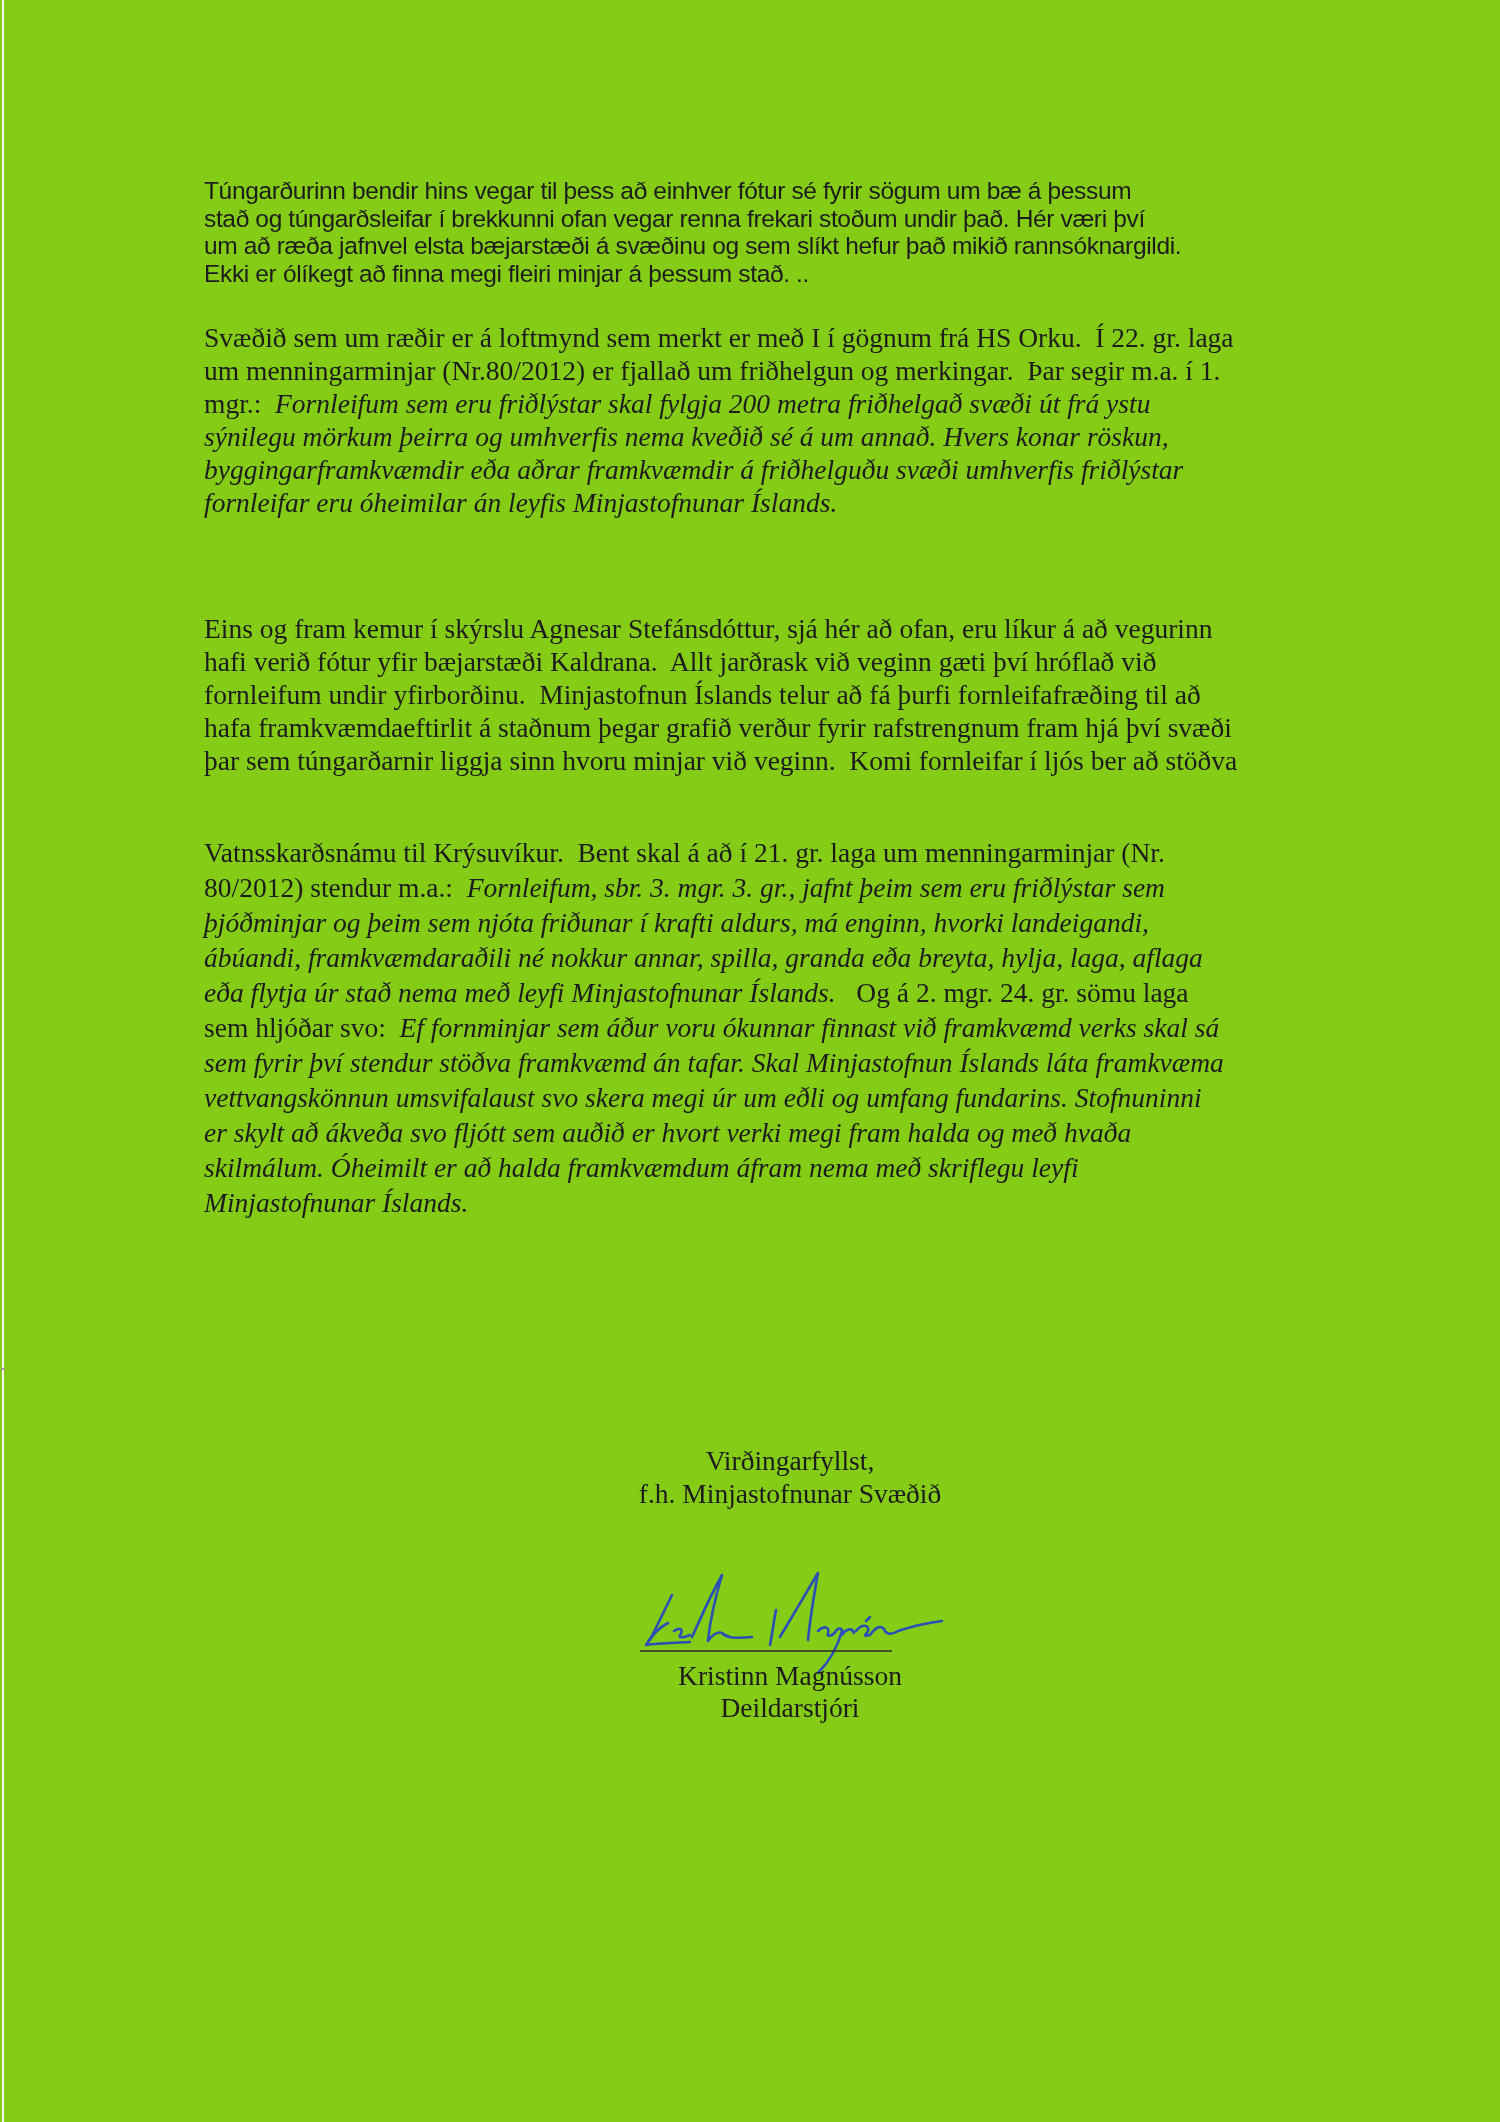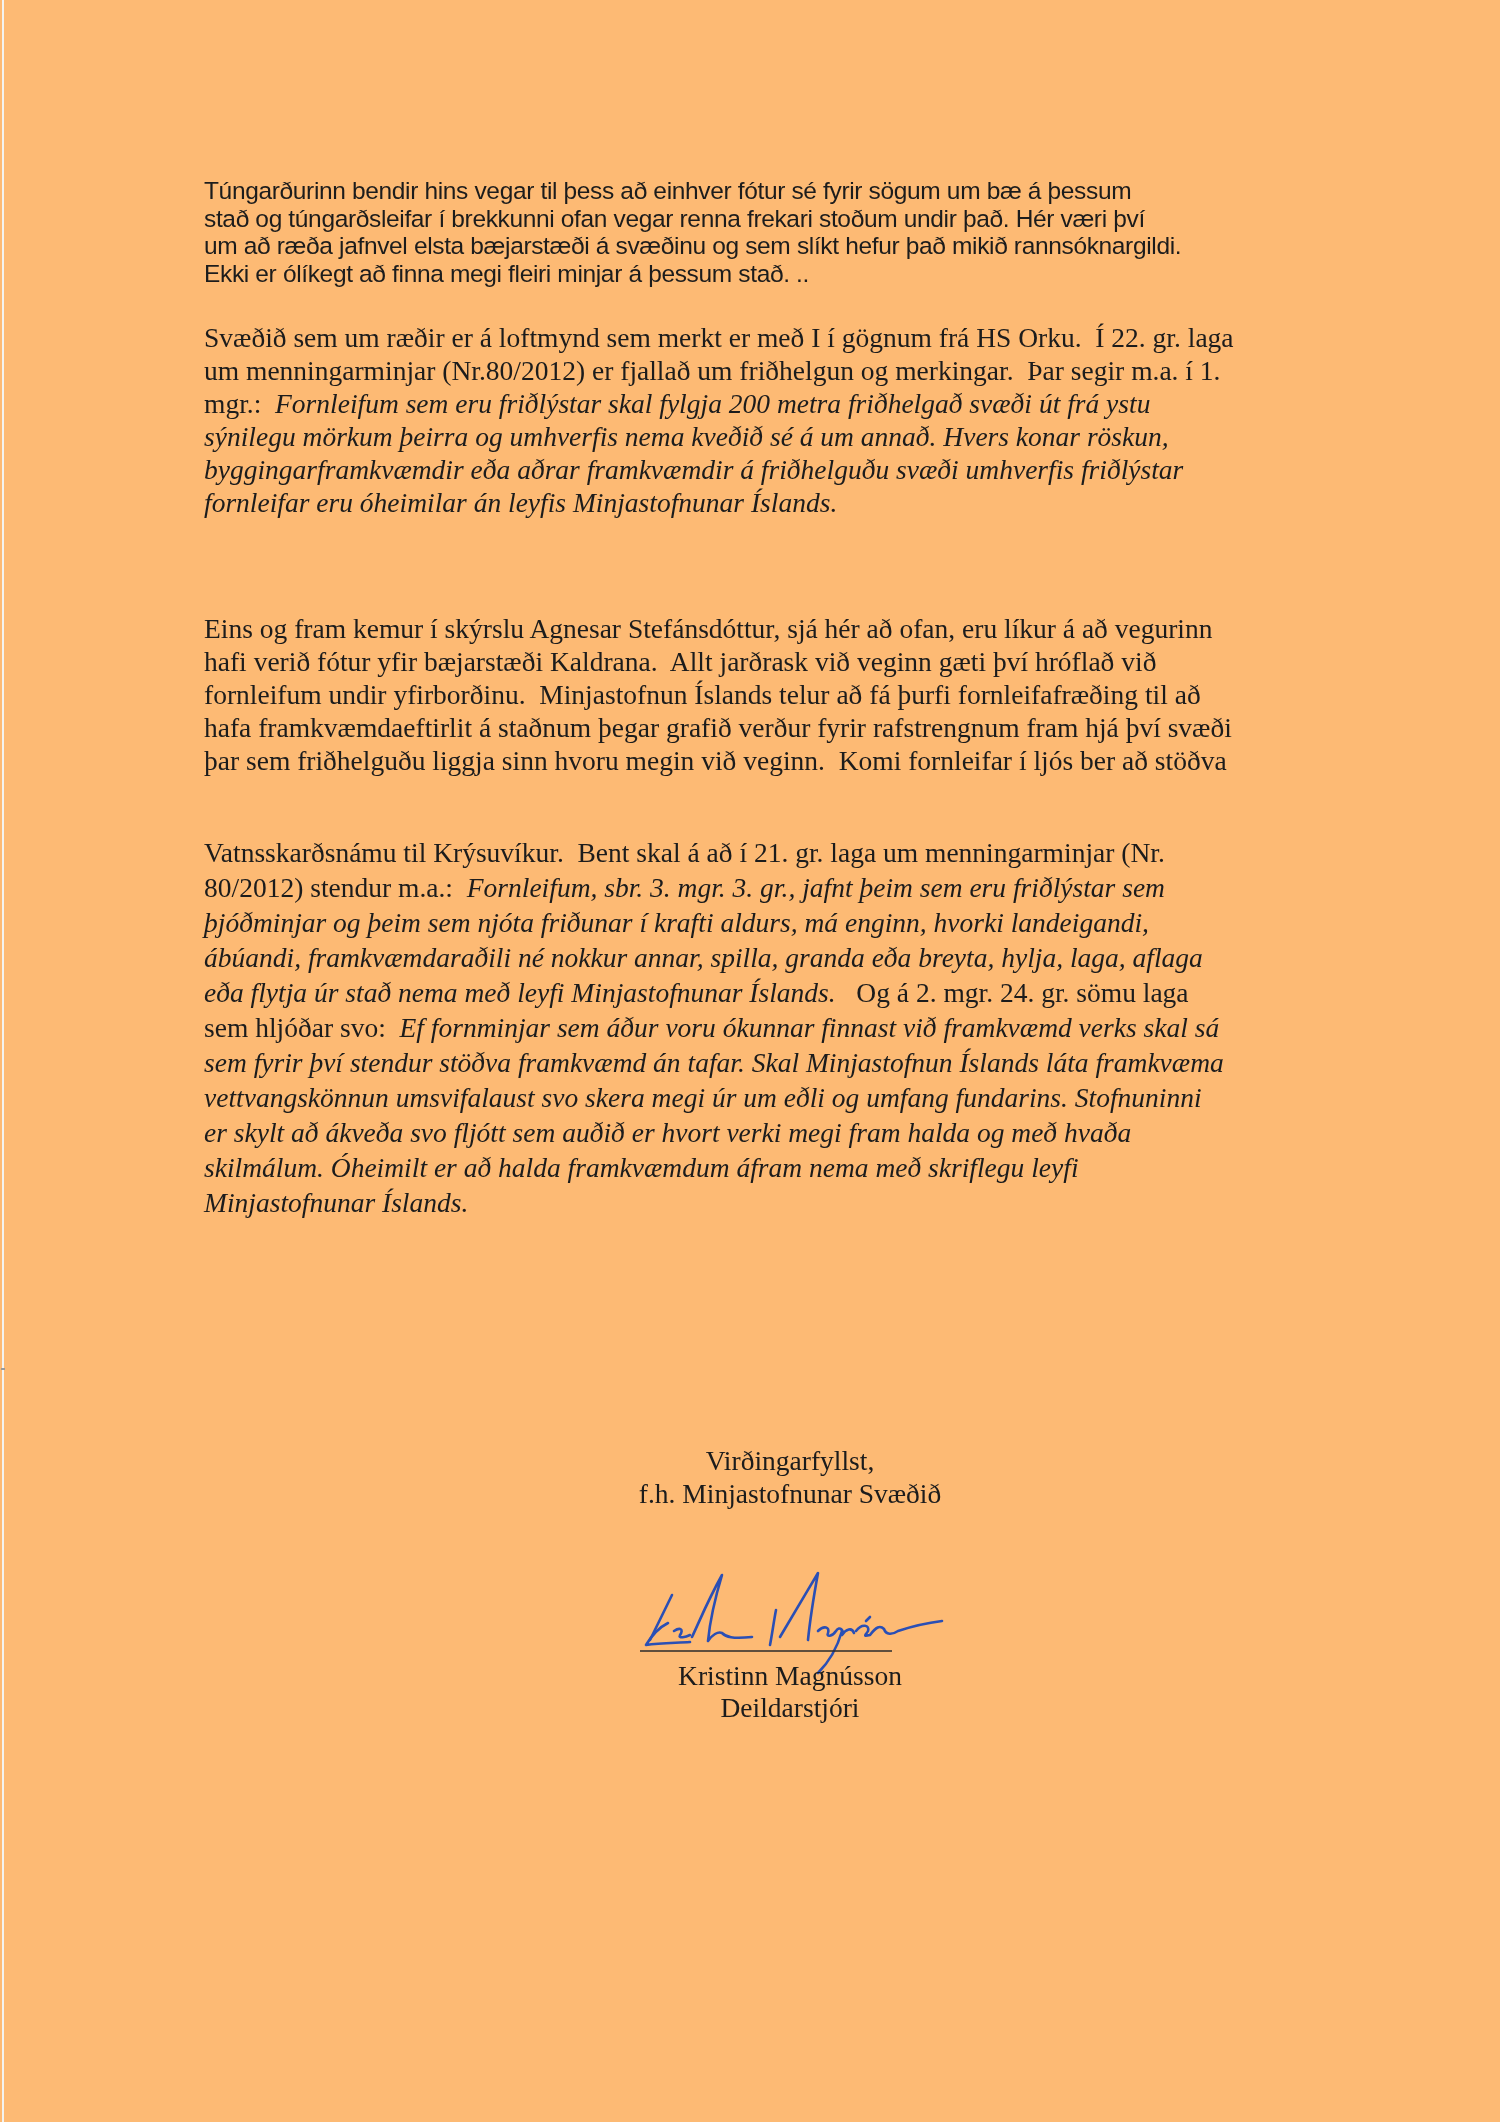--- a/index.html
+++ b/index.html
@@ -11,21 +11,21 @@
     width: 1500px;
     height: 2122px;
     position: relative;
     overflow: hidden;
     color: #1a1a1a;
   }
   .page {
     position: absolute;
     left: 0; top: 0;
     width: 1500px; height: 2122px;
-    background: #fdba74;
+    background: #84cc16;
   }
   .scan-edge {
     position: absolute;
     left: 2px; top: 0;
     width: 2px; height: 2122px;
     background: #f3f3f0;
   }
   .scan-speck {
     position: absolute;
     left: 1px; top: 1368px;
@@ -107,21 +107,21 @@
       <span class="line"><span class="it" style="white-space: pre;">sýnilegu mörkum þeirra og umhverfis nema kveðið sé á um annað. Hvers konar röskun,</span></span>
       <span class="line"><span class="it" style="white-space: pre;">byggingarframkvæmdir eða aðrar framkvæmdir á friðhelguðu svæði umhverfis friðlýstar</span></span>
       <span class="line"><span class="it" style="white-space: pre;">fornleifar eru óheimilar án leyfis Minjastofnunar Íslands.</span></span>
     </div>
 
   <div class="para serif" style="top:612px;">
       <span class="line"><span style="white-space: pre;">Eins og fram kemur í skýrslu Agnesar Stefánsdóttur, sjá hér að ofan, eru líkur á að vegurinn</span></span>
       <span class="line"><span style="white-space: pre;">hafi verið fótur yfir bæjarstæði Kaldrana.  Allt jarðrask við veginn gæti því hróflað við</span></span>
       <span class="line"><span style="white-space: pre; text-align: center;">fornleifum undir yfirborðinu.  Minjastofnun Íslands telur að fá þurfi fornleifafræðing til að</span></span>
       <span class="line"><span style="white-space: pre;">hafa framkvæmdaeftirlit á staðnum þegar grafið verður fyrir rafstrengnum fram hjá því svæði</span></span>
-      <span class="line"><span style="white-space: pre;">þar sem friðhelguðu liggja sinn hvoru megin við veginn.  Komi fornleifar í ljós ber að stöðva</span></span>
+      <span class="line"><span style="white-space: pre;">þar sem túngarðarnir liggja sinn hvoru minjar við veginn.  Komi fornleifar í ljós ber að stöðva</span></span>
     </div>
 
   <div class="para serif loose" style="top:835px;">
       <span class="line"><span style="white-space: pre;">Vatnsskarðsnámu til Krýsuvíkur.  Bent skal á að í 21. gr. laga um menningarminjar (Nr.</span></span>
       <span class="line"><span style="white-space: pre;">80/2012) stendur m.a.:  </span><span class="it" style="white-space: pre;">Fornleifum, sbr. 3. mgr. 3. gr., jafnt þeim sem eru friðlýstar sem</span></span>
       <span class="line"><span class="it" style="white-space: pre;">þjóðminjar og þeim sem njóta friðunar í krafti aldurs, má enginn, hvorki landeigandi,</span></span>
       <span class="line"><span class="it" style="white-space: pre;">ábúandi, framkvæmdaraðili né nokkur annar, spilla, granda eða breyta, hylja, laga, aflaga</span></span>
       <span class="line"><span class="it" style="white-space: pre;">eða flytja úr stað nema með leyfi Minjastofnunar Íslands.</span><span style="white-space: pre;">   Og á 2. mgr. 24. gr. sömu laga</span></span>
       <span class="line"><span style="white-space: pre;">sem hljóðar svo:  </span><span class="it" style="white-space: pre;">Ef fornminjar sem áður voru ókunnar finnast við framkvæmd verks skal sá</span></span>
       <span class="line"><span class="it" style="white-space: pre;">sem fyrir því stendur stöðva framkvæmd án tafar. Skal Minjastofnun Íslands láta framkvæma</span></span>

